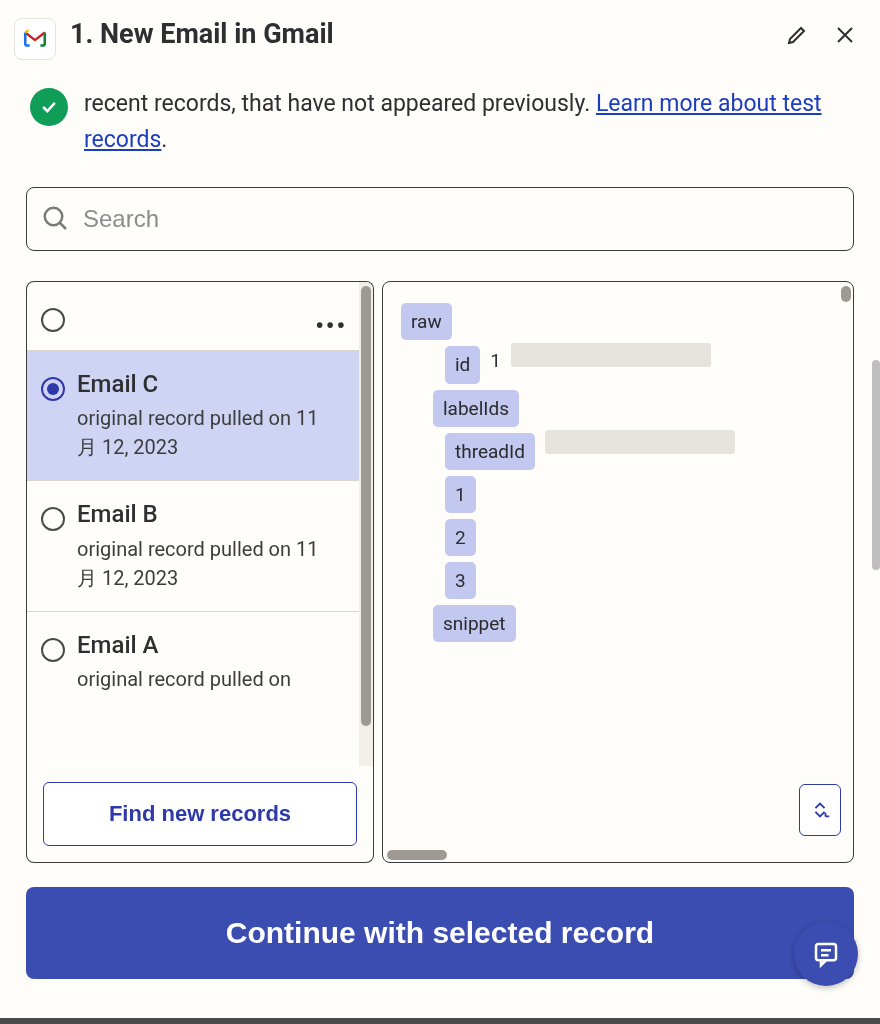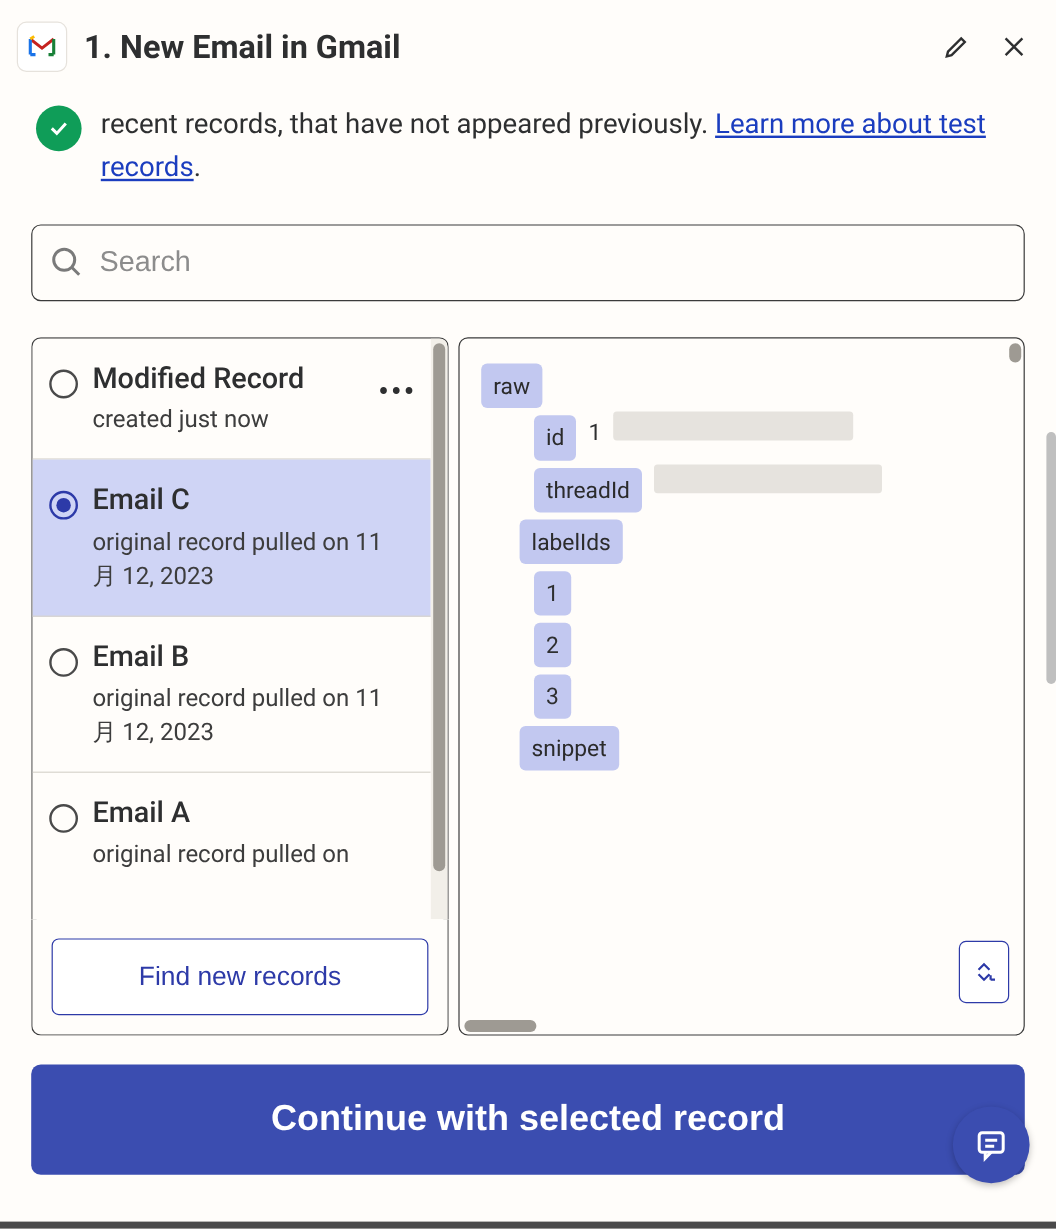--- a/index.html
+++ b/index.html
@@ -1,20 +1,20 @@
 <!DOCTYPE html>
 <html><head>
 <meta charset="utf-8">
 <style>
   * { box-sizing: border-box; margin: 0; padding: 0; }
   html, body { width: 880px; height: 1024px; font-family: -apple-system, BlinkMacSystemFont, "Segoe UI", Roboto, sans-serif; background: #fffdfa; color: #2e2f30; overflow: hidden; }
   .page { width: 880px; height: 1024px; position: relative; padding: 0; }
 
   
-  .header { display: flex; align-items: center; padding: 18px 18px 18px 14px; gap: 14px; }
+  .header { display: flex; padding: 18px 18px 18px 14px; gap: 14px; }
   .app-icon-wrap { width: 42px; height: 42px; border: 1px solid #e6e2dc; border-radius: 8px; display: flex; align-items: center; justify-content: center; background: #fff; }
   .title { font-size: 27px; font-weight: 700; flex: 1; }
   .hdr-btn { width: 34px; height: 34px; display:flex; align-items:center; justify-content:center; cursor:pointer; }
   .hdr-btn svg { width: 24px; height: 24px; stroke: #2e2f30; stroke-width:2; fill:none; }
 
   
   .info-row { display:flex; align-items:flex-start; gap:16px; padding: 8px 26px 22px 30px; }
   .check-circle { width:38px; height:38px; border-radius:50%; background:#0f9d58; flex:0 0 38px; display:flex; align-items:center; justify-content:center; margin-top:2px;}
   .check-circle svg { width:20px; height:20px; stroke:#fff; stroke-width:3; fill:none; }
   .info-text { font-size:23px; line-height:1.55; color:#2e2f30; }
@@ -39,21 +39,21 @@
   .radio.selected { border-color:#2d3aa8; }
   .radio.selected::after { content:""; position:absolute; inset:4px; border-radius:50%; background:#2d3aa8; }
   .rec-body { flex:1; }
   .rec-title { font-size:24px; font-weight:500; color:#2e2f30; line-height:1.3;}
   .rec-sub { font-size:20px; color:#3d3d3d; line-height:1.45; margin-top:4px;}
   .rec-more { position:absolute; right:12px; top:30px; font-size:24px; letter-spacing:2px; font-weight:700; color:#2e2f30;}
   .left-scroll { width:14px; background:#f2efe9; position:relative;}
   .left-scroll .thumb { position:absolute; left:2px; right:2px; top:4px; height:440px; background:#9e9a93; border-radius:5px;}
 
   .find-area { border:1px solid #3b3b3b; border-top:none; border-radius:0 0 8px 8px; padding:16px; background:#fffdfa;}
-  .find-btn { width:100%; height:64px; border:1.5px solid #2d3aa8; border-radius:6px; background:#fff; color:#2d3aa8; font-weight:400; font-size:22px; cursor:pointer; }
+  .find-btn { width:100%; height:64px; border:1.5px solid #2d3aa8; border-radius:6px; background:#fff; color:#2d3aa8; font-weight:700; font-size:22px; cursor:pointer; }
 
   
   .right-pane { flex:1; border:1px solid #3b3b3b; border-radius:8px; position:relative; background:#fffdfa; overflow:hidden; }
   .right-scroll-v { position:absolute; right:2px; top:4px; width:10px; height:16px; background:#9e9a93; border-radius:5px;}
   .right-scroll-h { position:absolute; left:4px; bottom:2px; width:60px; height:10px; background:#9e9a93; border-radius:5px;}
   .data-tree { padding:18px 18px; font-size:19px; line-height:1.85; }
   .key { display:inline-block; background:#c2c8f0; color:#2b2b2b; border-radius:5px; padding:1px 10px; margin:3px 0; }
   .lvl0 {}
   .lvl1 { margin-left:32px; }
   .lvl2 { margin-left:64px; }
@@ -129,24 +129,20 @@
 
   
   <div class="panes">
 
     <div class="left-pane">
       <div class="records-box">
         <div class="records-list">
 
           <div class="rec-item">
             <div class="radio"></div>
-            <div class="rec-body">
-              <div class="rec-title">Modified Record</div>
-              <div class="rec-sub">created just now</div>
-            </div>
             <div class="rec-more">•••</div>
           </div>
 
           <div class="rec-item selected">
             <div class="radio selected"></div>
             <div class="rec-body">
               <div class="rec-title">Email C</div>
               <div class="rec-sub">original record pulled on 11 月 12, 2023</div>
             </div>
           </div>
@@ -180,25 +176,25 @@
     <div class="right-pane">
       <div class="right-scroll-v"></div>
 
       <div class="data-tree">
         <div class="lvl0"><span class="key">raw</span></div>
         <div class="lvl1 kv">
             <span class="key">id</span> 
             <span>1</span>
             <span class="val-blur" style="width:200px"></span>
           </div>
+        <div class="lvl1"><span class="key">labelIds</span></div>
         <div class="lvl1 kv">
             <span class="key">threadId</span> 
             <span class="val-blur" style="width:190px"></span>
           </div>
-        <div class="lvl1"><span class="key">labelIds</span></div>
         <div class="lvl2 kv">
             <span class="idx">1</span>
           </div>
         <div class="lvl2 kv">
             <span class="idx">2</span>
           </div>
         <div class="lvl2 kv">
             <span class="idx">3</span>
           </div>
         <div class="lvl1"><span class="key">snippet</span></div>

